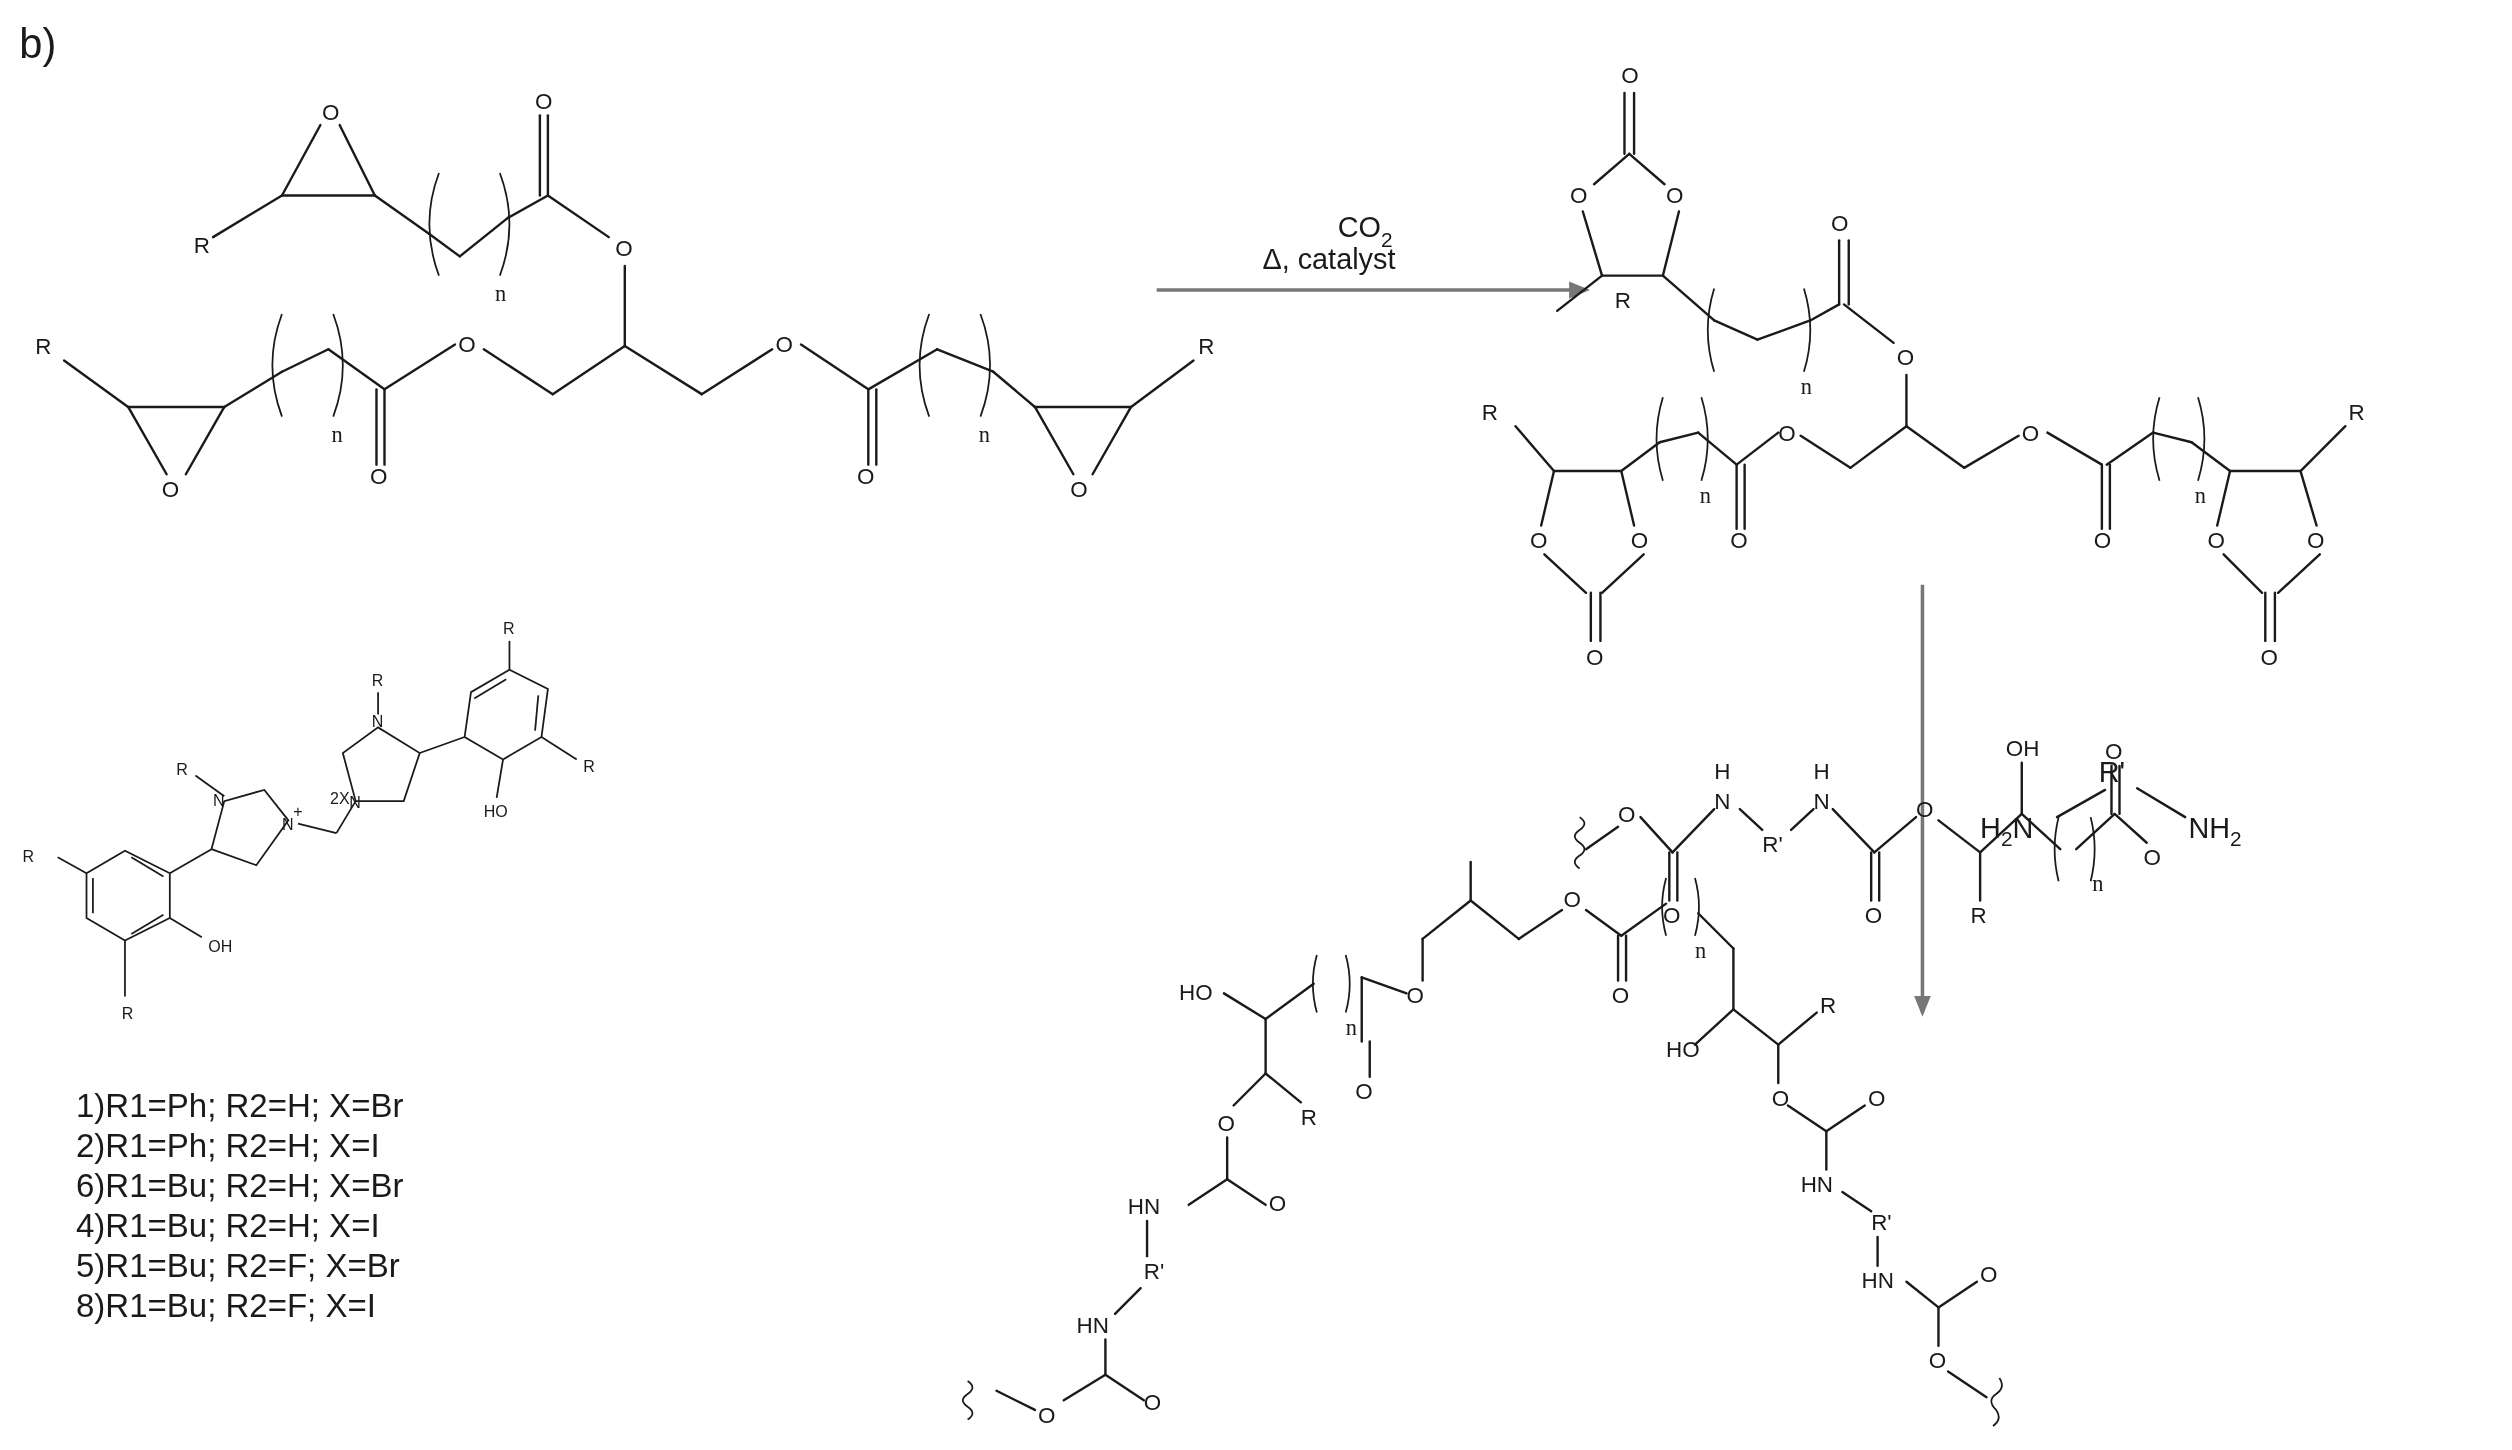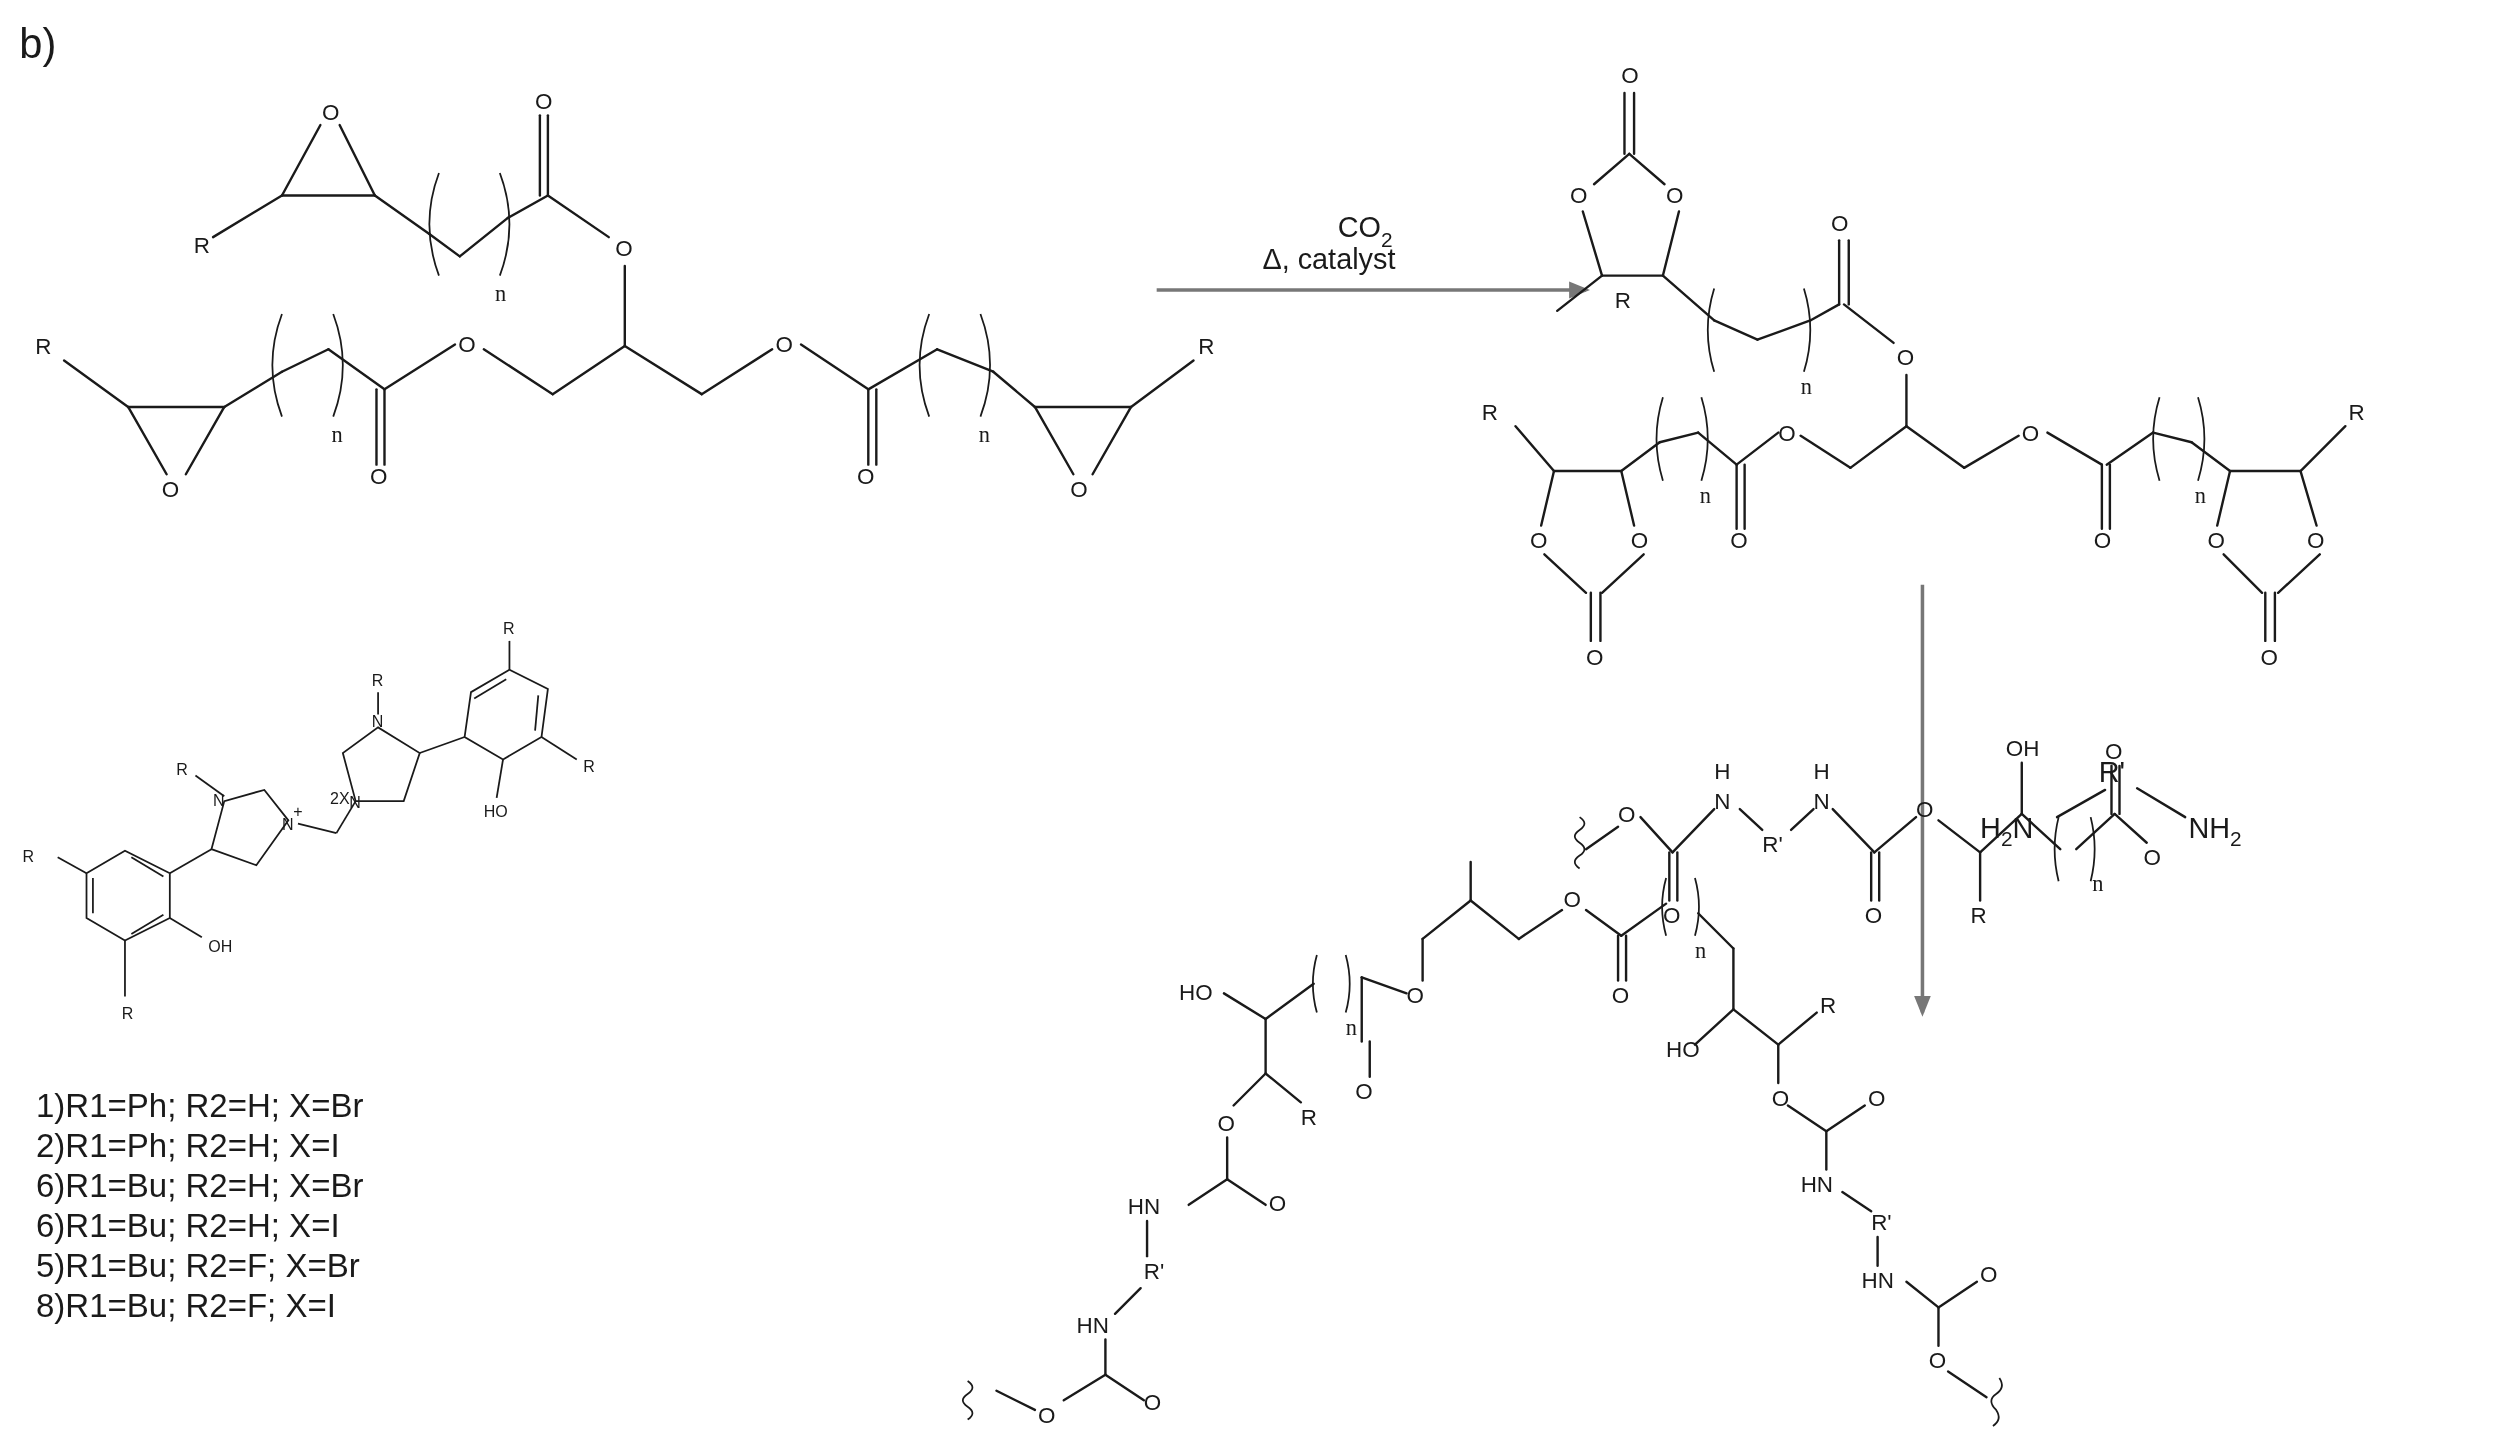--- a/index.html
+++ b/index.html
@@ -6,21 +6,21 @@
   body { width:2512px; height:1450px; overflow:hidden; position:relative; font-family:"Liberation Sans", sans-serif; color:#1a1a1a; }
   #scheme { position:absolute; left:0; top:0; width:2512px; height:1450px; }
   svg text { font-family:"Liberation Sans", sans-serif; fill:#1a1a1a; }
   .atom { font-size:14px; }
   .atom-sm { font-size:10px; }
   .serif { font-family:"Liberation Serif", serif; }
   .bond { stroke:#1a1a1a; stroke-width:1.5; fill:none; stroke-linecap:round; }
   .bond-thin { stroke:#1a1a1a; stroke-width:1.1; fill:none; }
   .arrow { stroke:#777777; stroke-width:2.2; fill:none; }
   .list { position:absolute; left:36px; top:1086px; font-size:33px; line-height:40px; color:#1a1a1a; }
-  .list div { white-space:nowrap; }
+  .list div { white-space:nowrap;margin-left:40px; }
 </style>
 </head>
 <body>
 
 <svg id="scheme" viewBox="0 0 1568 905" preserveAspectRatio="none" xmlns="http://www.w3.org/2000/svg">
   <defs>
     <marker id="ah" viewBox="0 0 10 10" refX="8" refY="5" markerWidth="6" markerHeight="6" orient="auto">
       <path d="M0,1 L10,5 L0,9 z" fill="#777777"></path>
     </marker>
   </defs>
@@ -347,17 +347,17 @@
     <text class="atom" x="648" y="888">O</text>
     <line class="bond" x1="646" y1="880" x2="622" y2="868"></line>
     <path class="bond-thin" d="M604,862 q6,4 0,8 q-6,4 0,8 q6,4 0,8"></path>
   </g>
 </svg>
 
 <div class="list">
   <div>1)R1=Ph; R2=H; X=Br</div>
   <div>2)R1=Ph; R2=H; X=I</div>
   <div>6)R1=Bu; R2=H; X=Br</div>
-  <div>6)R1=Bu; R2=H; X=I</div>
+  <div>4)R1=Bu; R2=H; X=I</div>
   <div>5)R1=Bu; R2=F; X=Br</div>
   <div>8)R1=Bu; R2=F; X=I</div>
 </div>
 
 
 </body></html>

